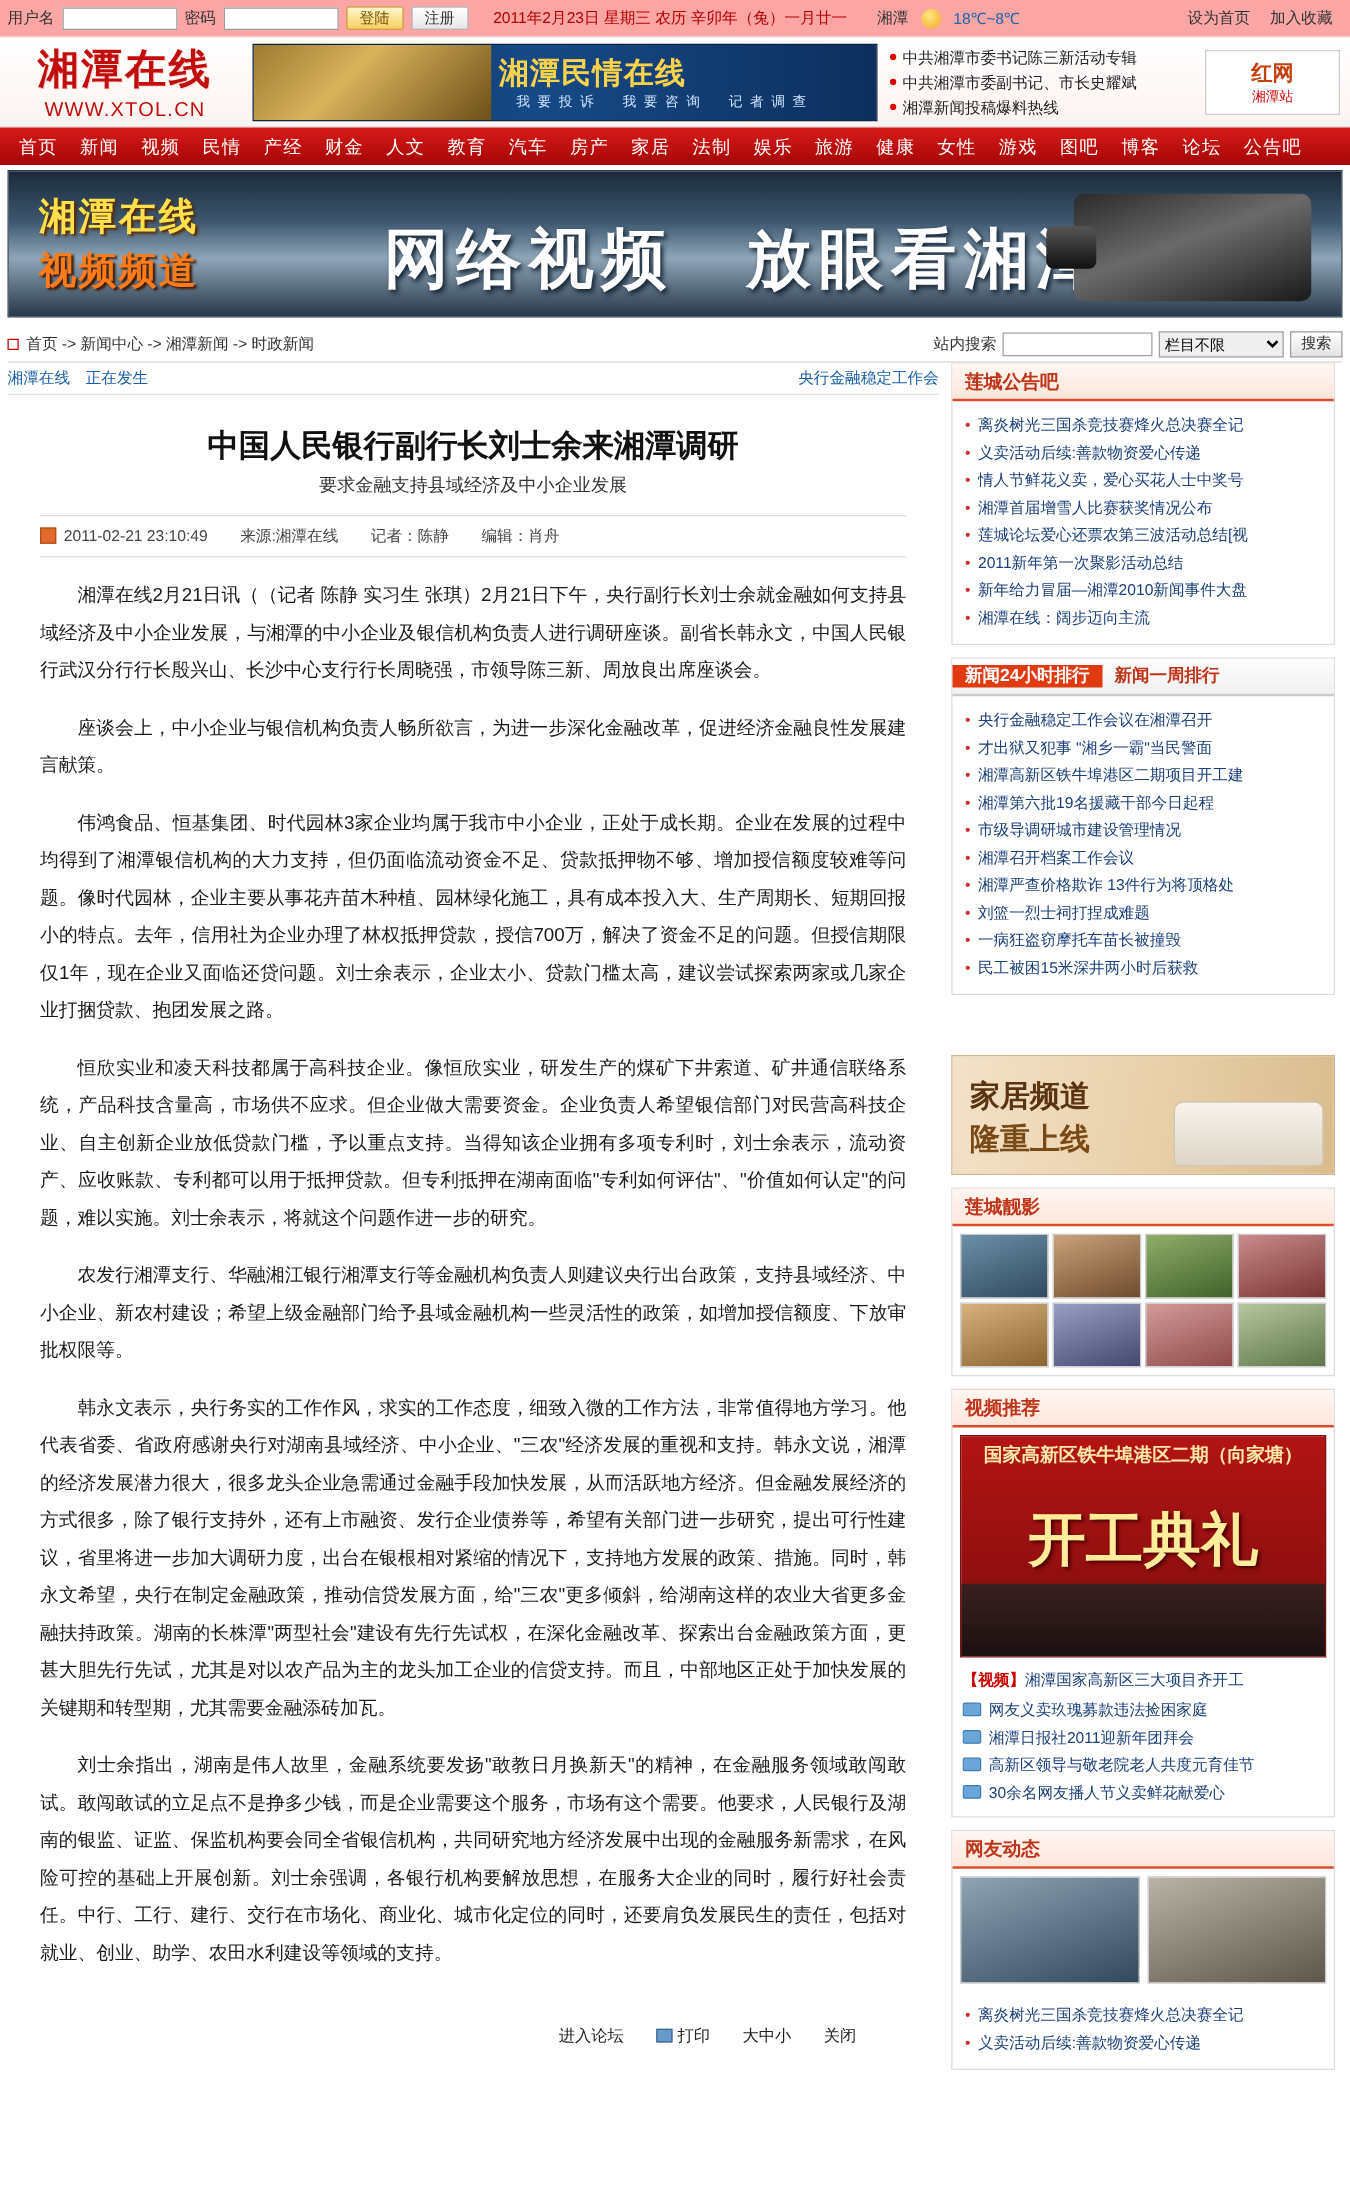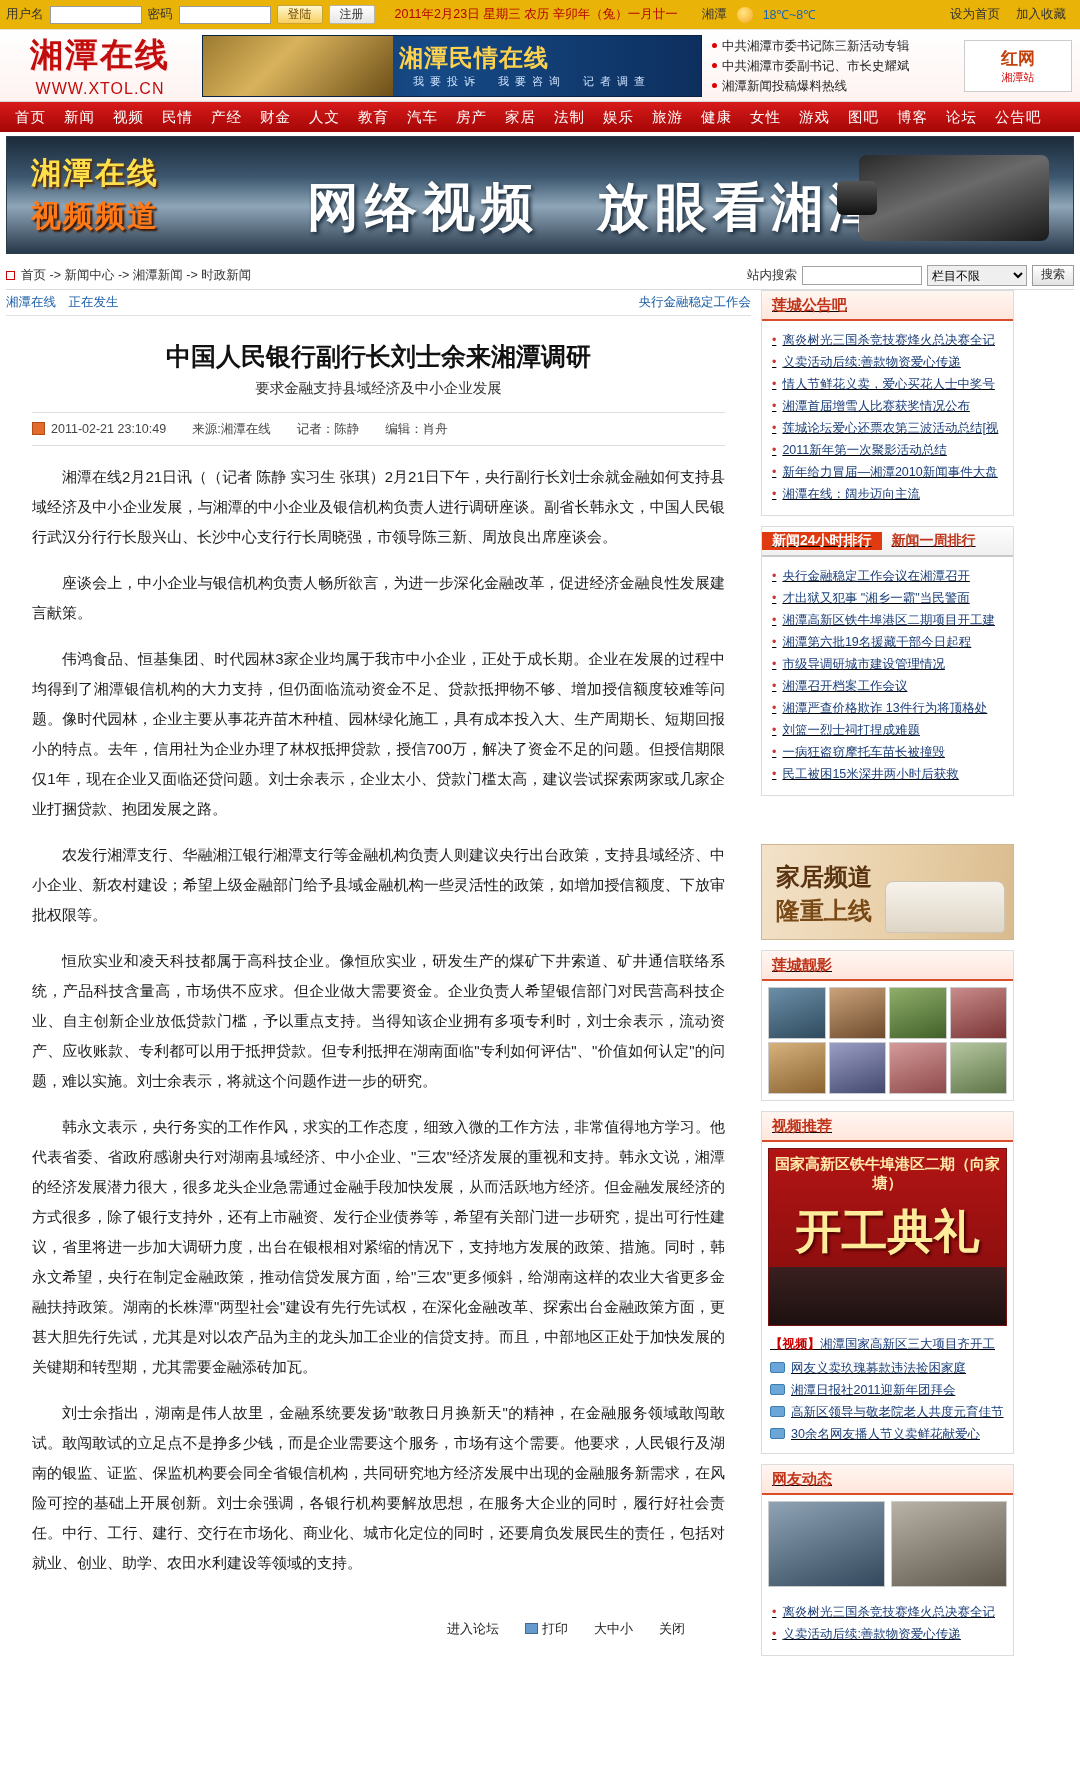--- a/index.html
+++ b/index.html
@@ -9,21 +9,21 @@
     background: #fff;
     font-family: "Liberation Sans", sans-serif;
     font-size: 13px;
     color: #000;
   }
   .page { width: 1080px; margin: 0 auto; position: relative; }
 
   
   .topbar {
     height: 30px;
-    background: #eab308;
+    background: #fca5a5;
     display: flex;
     align-items: center;
     padding: 0 6px;
     font-size: 12.5px;
     border-bottom: 1px solid #e3e3e3;
     gap: 6px;
   }
   .topbar .lbl { color: #333; white-space: nowrap; }
   .topbar input.txt {
     width: 92px; height: 18px; border: 1px solid #9a9a9a; background: #fff;
@@ -165,21 +165,21 @@
     height: 21px; font-size: 12px; border: 1px solid #a2a2a2; width: 100px;
   }
   .crumbbar .search .sbtn {
     height: 21px; padding: 0 8px; font-size: 12px; border: 1px solid #9a9a9a;
     background: linear-gradient(#fff,#e2e2e2); cursor: pointer;
   }
 
   
   .cols { display: flex; margin: 0 6px; gap: 10px; }
   .left { width: 745px; }
-  .right-col { width: 253px; text-decoration: underline; }
+  .right-col { width: 307px; }
 
   .subbar {
     height: 26px; display: flex; align-items: center;
     border-bottom: 1px solid #e0e0e0; font-size: 12.5px;
   }
   .subbar .a { color: #1b5fa8; }
   .subbar .b { margin-left: auto; color: #1b5fa8; }
 
   .article { padding: 14px 26px 4px 26px; }
   h1.title {
@@ -407,22 +407,22 @@
           <span><span class="cal"></span><span>2011-02-21 23:10:49</span></span>
           <span>来源:湘潭在线</span>
           <span>记者：陈静</span>
           <span>编辑：肖舟</span>
         </div>
 
         <div class="body">
           <p>湘潭在线2月21日讯（（记者 陈静 实习生 张琪）2月21日下午，央行副行长刘士余就金融如何支持县域经济及中小企业发展，与湘潭的中小企业及银信机构负责人进行调研座谈。副省长韩永文，中国人民银行武汉分行行长殷兴山、长沙中心支行行长周晓强，市领导陈三新、周放良出席座谈会。</p>
           <p>座谈会上，中小企业与银信机构负责人畅所欲言，为进一步深化金融改革，促进经济金融良性发展建言献策。</p>
           <p>伟鸿食品、恒基集团、时代园林3家企业均属于我市中小企业，正处于成长期。企业在发展的过程中均得到了湘潭银信机构的大力支持，但仍面临流动资金不足、贷款抵押物不够、增加授信额度较难等问题。像时代园林，企业主要从事花卉苗木种植、园林绿化施工，具有成本投入大、生产周期长、短期回报小的特点。去年，信用社为企业办理了林权抵押贷款，授信700万，解决了资金不足的问题。但授信期限仅1年，现在企业又面临还贷问题。刘士余表示，企业太小、贷款门槛太高，建议尝试探索两家或几家企业打捆贷款、抱团发展之路。</p>
+          <p>恒欣实业和凌天科技都属于高科技企业。像恒欣实业，研发生产的煤矿下井索道、矿井通信联络系统，产品科技含量高，市场供不应求。但企业做大需要资金。企业负责人希望银信部门对民营高科技企业、自主创新企业放低贷款门槛，予以重点支持。当得知该企业拥有多项专利时，刘士余表示，流动资产、应收账款、专利都可以用于抵押贷款。但专利抵押在湖南面临"专利如何评估"、"价值如何认定"的问题，难以实施。刘士余表示，将就这个问题作进一步的研究。</p>
           <p>农发行湘潭支行、华融湘江银行湘潭支行等金融机构负责人则建议央行出台政策，支持县域经济、中小企业、新农村建设；希望上级金融部门给予县域金融机构一些灵活性的政策，如增加授信额度、下放审批权限等。</p>
-          <p>恒欣实业和凌天科技都属于高科技企业。像恒欣实业，研发生产的煤矿下井索道、矿井通信联络系统，产品科技含量高，市场供不应求。但企业做大需要资金。企业负责人希望银信部门对民营高科技企业、自主创新企业放低贷款门槛，予以重点支持。当得知该企业拥有多项专利时，刘士余表示，流动资产、应收账款、专利都可以用于抵押贷款。但专利抵押在湖南面临"专利如何评估"、"价值如何认定"的问题，难以实施。刘士余表示，将就这个问题作进一步的研究。</p>
           <p>韩永文表示，央行务实的工作作风，求实的工作态度，细致入微的工作方法，非常值得地方学习。他代表省委、省政府感谢央行对湖南县域经济、中小企业、"三农"经济发展的重视和支持。韩永文说，湘潭的经济发展潜力很大，很多龙头企业急需通过金融手段加快发展，从而活跃地方经济。但金融发展经济的方式很多，除了银行支持外，还有上市融资、发行企业债券等，希望有关部门进一步研究，提出可行性建议，省里将进一步加大调研力度，出台在银根相对紧缩的情况下，支持地方发展的政策、措施。同时，韩永文希望，央行在制定金融政策，推动信贷发展方面，给"三农"更多倾斜，给湖南这样的农业大省更多金融扶持政策。湖南的长株潭"两型社会"建设有先行先试权，在深化金融改革、探索出台金融政策方面，更甚大胆先行先试，尤其是对以农产品为主的龙头加工企业的信贷支持。而且，中部地区正处于加快发展的关键期和转型期，尤其需要金融添砖加瓦。</p>
           <p>刘士余指出，湖南是伟人故里，金融系统要发扬"敢教日月换新天"的精神，在金融服务领域敢闯敢试。敢闯敢试的立足点不是挣多少钱，而是企业需要这个服务，市场有这个需要。他要求，人民银行及湖南的银监、证监、保监机构要会同全省银信机构，共同研究地方经济发展中出现的金融服务新需求，在风险可控的基础上开展创新。刘士余强调，各银行机构要解放思想，在服务大企业的同时，履行好社会责任。中行、工行、建行、交行在市场化、商业化、城市化定位的同时，还要肩负发展民生的责任，包括对就业、创业、助学、农田水利建设等领域的支持。</p>
         </div>
 
         <div class="artfoot">
           <span>进入论坛</span>
           <span><span class="pico"></span><span>打印</span></span>
           <span>大中小</span>
           <span>关闭</span>
         </div>

